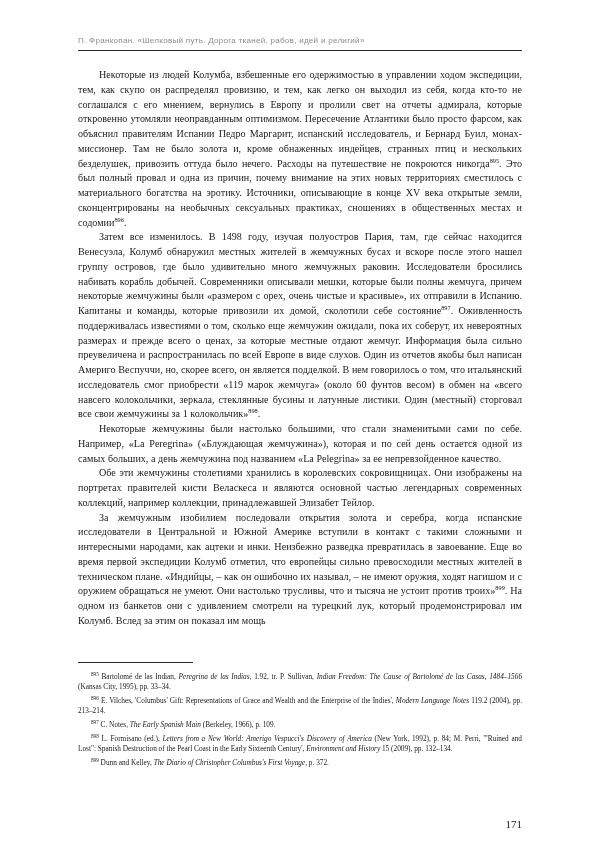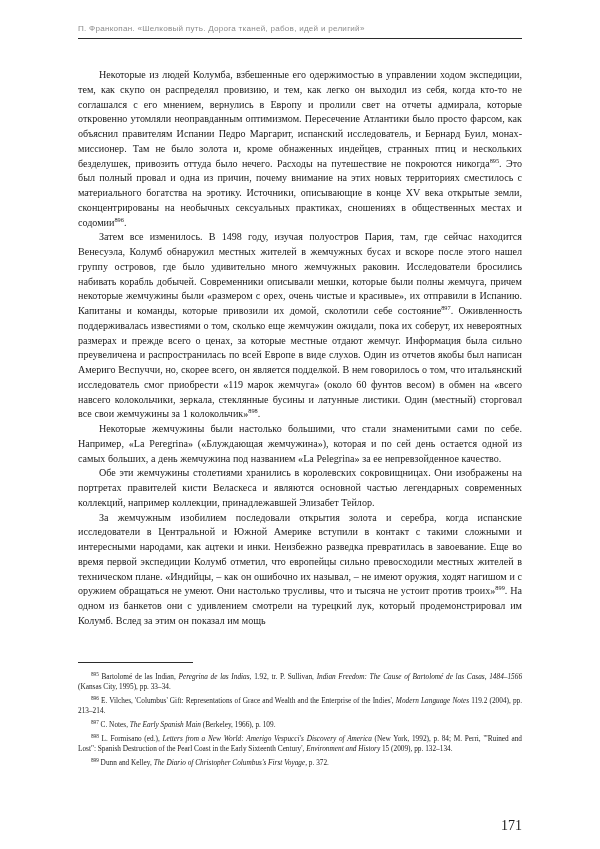--- a/index.html
+++ b/index.html
@@ -20,21 +20,21 @@
     height: 849px;
     box-sizing: border-box;
   }
 
   
   .header {
     position: absolute;
     left: 0;
     top: 0;
     width: 553px;
-    padding: 24px 60px 0 78px;
+    padding: 36px 60px 0 78px;
     box-sizing: border-box;
   }
   .header-text {
     font-family: "Liberation Sans", "DejaVu Sans", sans-serif;
     font-size: 8.1px;
     letter-spacing: 0.25px;
     color: #8c8c8c;
     white-space: nowrap;
   }
   .header-rule {
@@ -96,21 +96,21 @@
   }
   .it { font-style: italic; }
 
   
   .folio {
     position: absolute;
     left: 78px;
     top: 818px;
     width: 444px;
     text-align: right;
-    font-size: 14px;
+    font-size: 11px;
     color: #1a1a1a;
   }
 </style>
 </head>
 <body>
 
 <div class="page">
 
   <div class="header">
     <div class="header-text">П.  Франкопан.  «Шелковый путь. Дорога тканей, рабов, идей и религий»</div>

